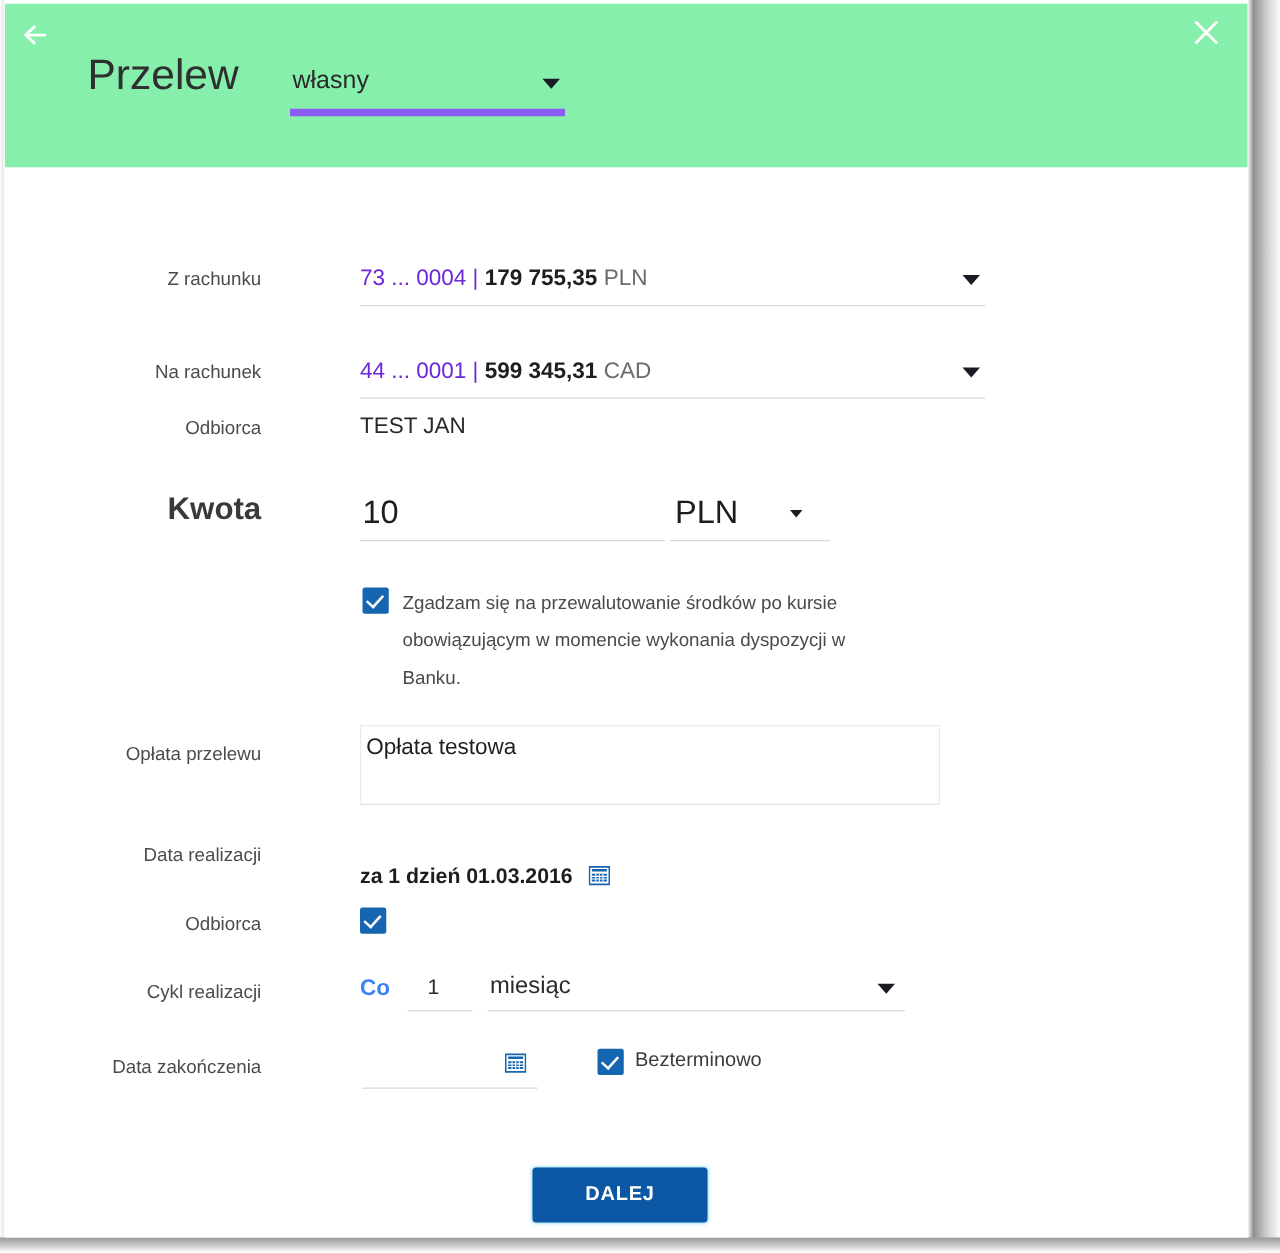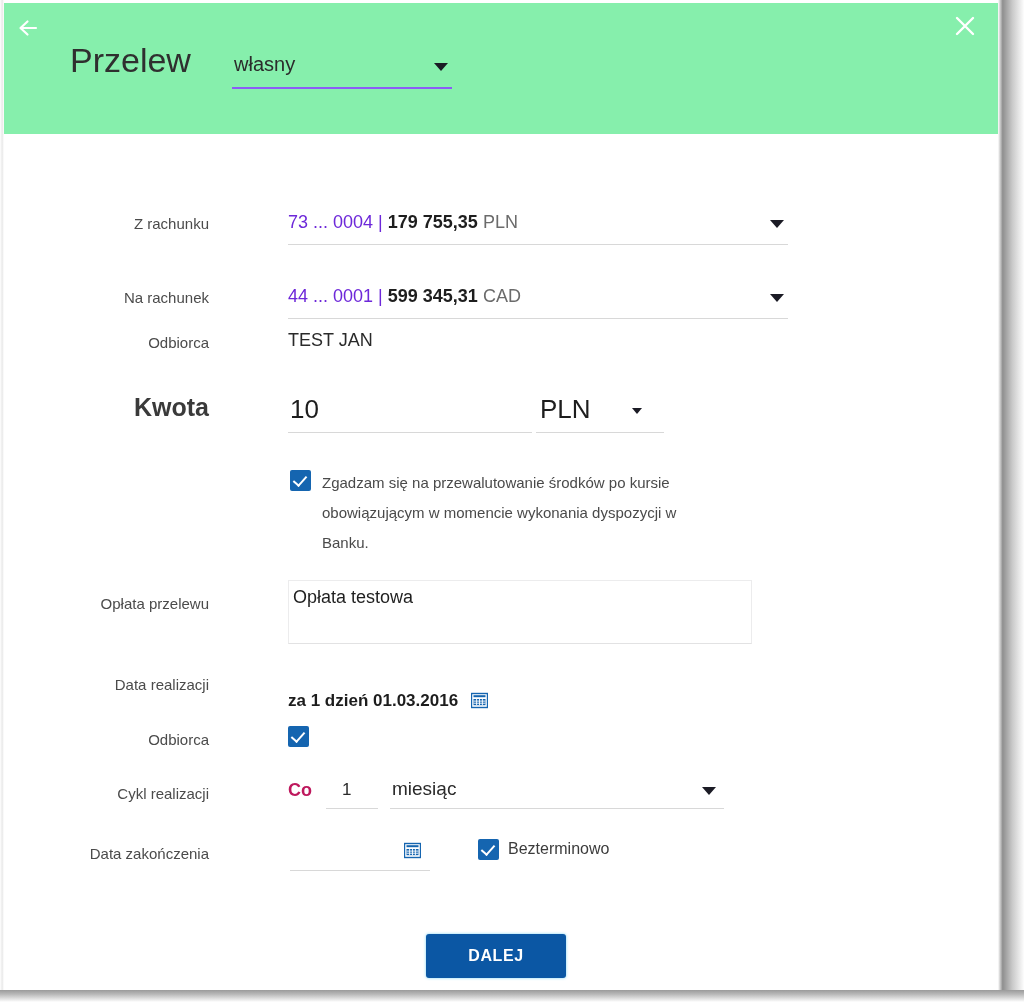--- a/index.html
+++ b/index.html
@@ -80,21 +80,21 @@
     color: #2f2f2f;
     letter-spacing: 0px;
     line-height: 42px;
   }
   .header-select {
     position: absolute;
     left: 228px;
     top: 46px;
     width: 220px;
     height: 38px;
-    border-bottom: 2px solid #8b5cf6;
+    border-bottom: 6px solid #8b5cf6;
     cursor: pointer;
   }
   .header-select .value {
     position: absolute;
     left: 2px;
     top: 4px;
     font-size: 20px;
     color: #2b2b2b;
   }
   .caret {
@@ -290,21 +290,21 @@
     color: #1d1d1d;
   }
 
   
   .cycle-co {
     position: absolute;
     left: 284px;
     top: 2px;
     font-size: 18px;
     font-weight: bold;
-    color: #be185d;
+    color: #3b82f6;
   }
   .cycle-num {
     position: absolute;
     left: 322px;
     top: 0;
     width: 52px;
     height: 30px;
     cursor: text;
   }
   .cycle-num .val {

